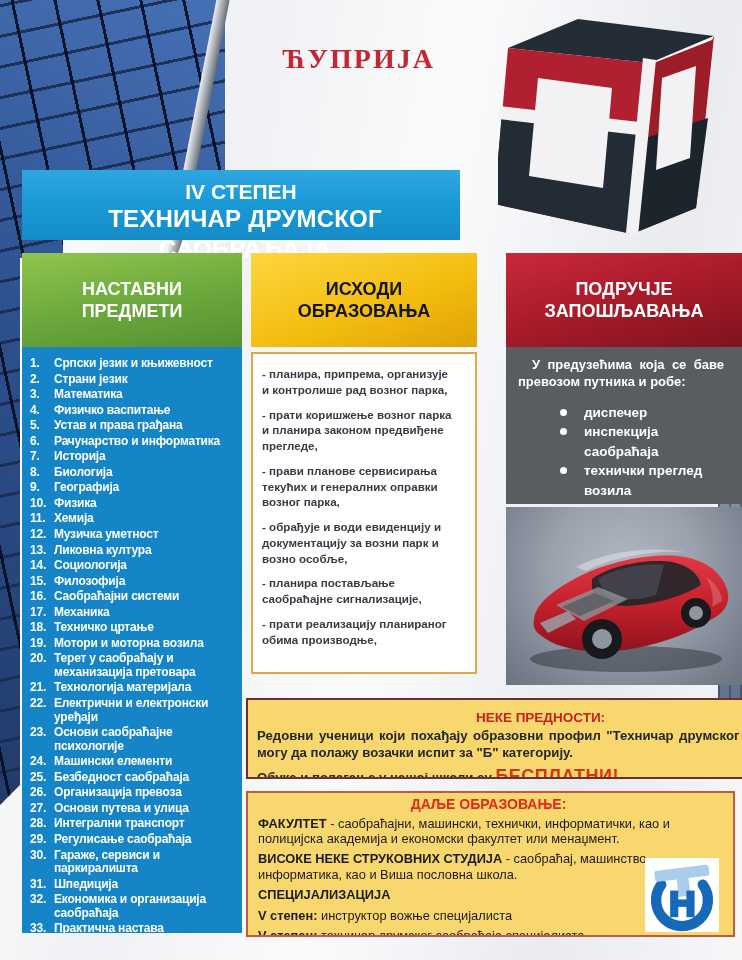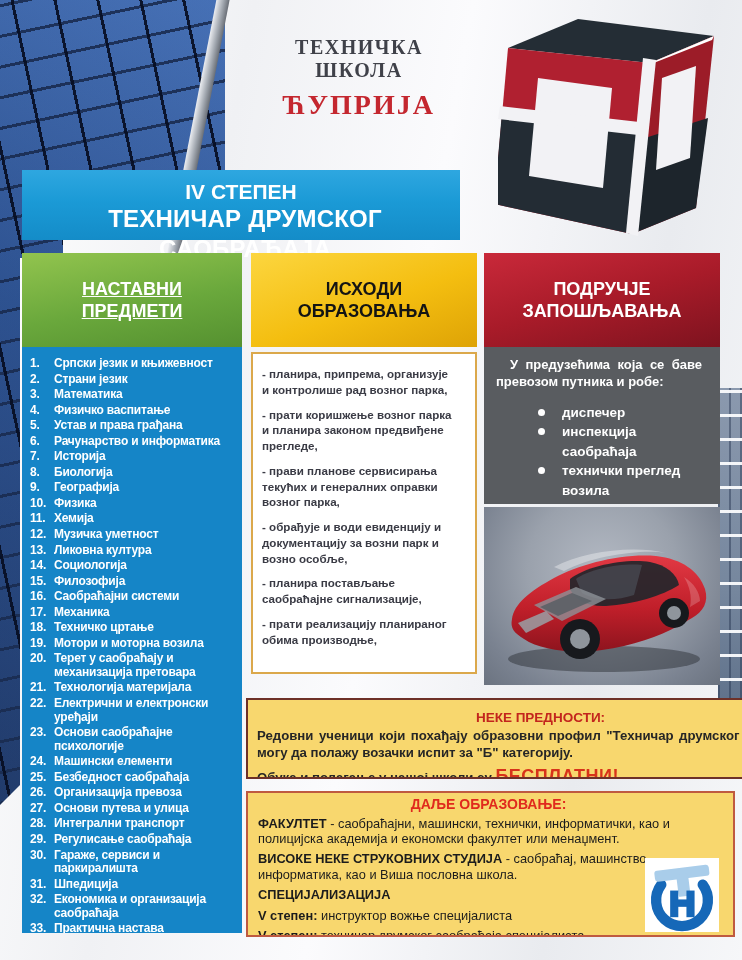--- a/index.html
+++ b/index.html
@@ -34,35 +34,35 @@
     background:linear-gradient(180deg,#2ea7e0 0%,#1b9ad6 45%,#148cc8 100%);
     color:#fff;text-align:center;font-weight:bold;padding-top:9px;box-sizing:border-box;}
   .banner .b1{font-size:21px;line-height:1.2;}
   .banner .b2{font-size:24px;line-height:1.25;letter-spacing:.2px;padding-left:8px;}
 
   
   .col{position:absolute;top:253px;z-index:5;}
   .col-head{height:94px;display:flex;align-items:center;justify-content:center;text-align:center;
             font-weight:bold;font-size:18px;line-height:1.25;box-sizing:border-box;padding:0 14px;}
   .col-left{left:22px;width:220px;}
-  .col-left .col-head{background:linear-gradient(170deg,#92c44e 0%,#6aa83c 55%,#559130 100%);color:#fff;text-decoration:underline;}
+  .col-left .col-head{background:linear-gradient(170deg,#92c44e 0%,#6aa83c 55%,#559130 100%);color:#fff;}
   .subjects{background:#1585c7;height:586px;box-sizing:border-box;padding:10px 6px 8px 8px;overflow:hidden;}
   .subjects ol{margin:0;padding:0;list-style:none;}
   .subjects li{display:flex;color:#fff;font-weight:bold;font-size:12px;line-height:1.13;
                letter-spacing:-.2px;margin-bottom:2px;}
   .subjects .num{flex:none;width:24px;}
   .subjects .txt{flex:1;}
 
   .col-mid{left:251px;width:226px;}
   .col-mid .col-head{background:linear-gradient(160deg,#fcd63f 0%,#f4be10 55%,#dea306 100%);color:#141414;}
   .outcomes{margin-top:5px;background:#fff;border:2px solid #dba84b;height:322px;box-sizing:border-box;
             padding:12px 9px;overflow:hidden;}
   .outcomes p{margin:0 12px 9px 0;font-size:11.6px;font-weight:bold;color:#3a3b45;line-height:1.36;}
 
-  .col-right{left:484px;width:236px;}
+  .col-right{left:506px;width:236px;}
   .col-right .col-head{background:linear-gradient(165deg,#c9293a 0%,#a81b29 50%,#7e131f 100%);color:#fff;}
   .employment{background:#595c60;height:157px;box-sizing:border-box;padding:10px 18px 4px 12px;color:#fff;overflow:hidden;}
   .employment .intro{margin:0 0 7px 0;font-size:13px;font-weight:bold;line-height:1.3;
                      text-align:justify;text-indent:14px;}
   .employment ul{margin:12px;padding:0 0 0 30px;list-style:none;}
   .employment li{position:relative;font-size:13.5px;font-weight:bold;line-height:1.45;padding-left:24px;}
   .employment li .dot{position:absolute;left:0;top:6px;width:7px;height:7px;border-radius:50%;background:#fff;}
   .car-box{margin-top:3px;height:178px;position:relative;overflow:hidden;
     background:radial-gradient(ellipse at 50% 35%, #b3b9c3 0%, #9aa1ac 45%, #7a8290 80%, #6b7380 100%);}
   .car-box svg{display:block;width:100%;height:100%;}
@@ -87,21 +87,20 @@
 <body>
 
 <div class="poster">
 
   <div class="bg-building-left"></div>
   <div class="bg-flag"></div>
   <div class="flagpole"></div>
   <div class="bg-tower-right"></div>
 
   <div class="school">
-    <div class="l1">ТЕХНИЧКА ШКОЛА</div>
     <div class="l2">ЋУПРИЈА</div>
   </div>
 
   <svg class="school-logo" viewBox="0 0 220 230">
     <g>
       <polygon points="10,42 80,13 216,30 152,57" fill="#242d35"></polygon>
       <polygon points="10,42 152,57 134,228 -4,198" fill="#b02030"></polygon>
       <polygon points="4,106 146,122 134,228 -4,198" fill="#232c34"></polygon>
       <polygon points="152,57 216,30 198,202 134,228" fill="#9c1c28"></polygon>
       <polygon points="147,132 210,112 198,202 134,228" fill="#1d252c"></polygon>

